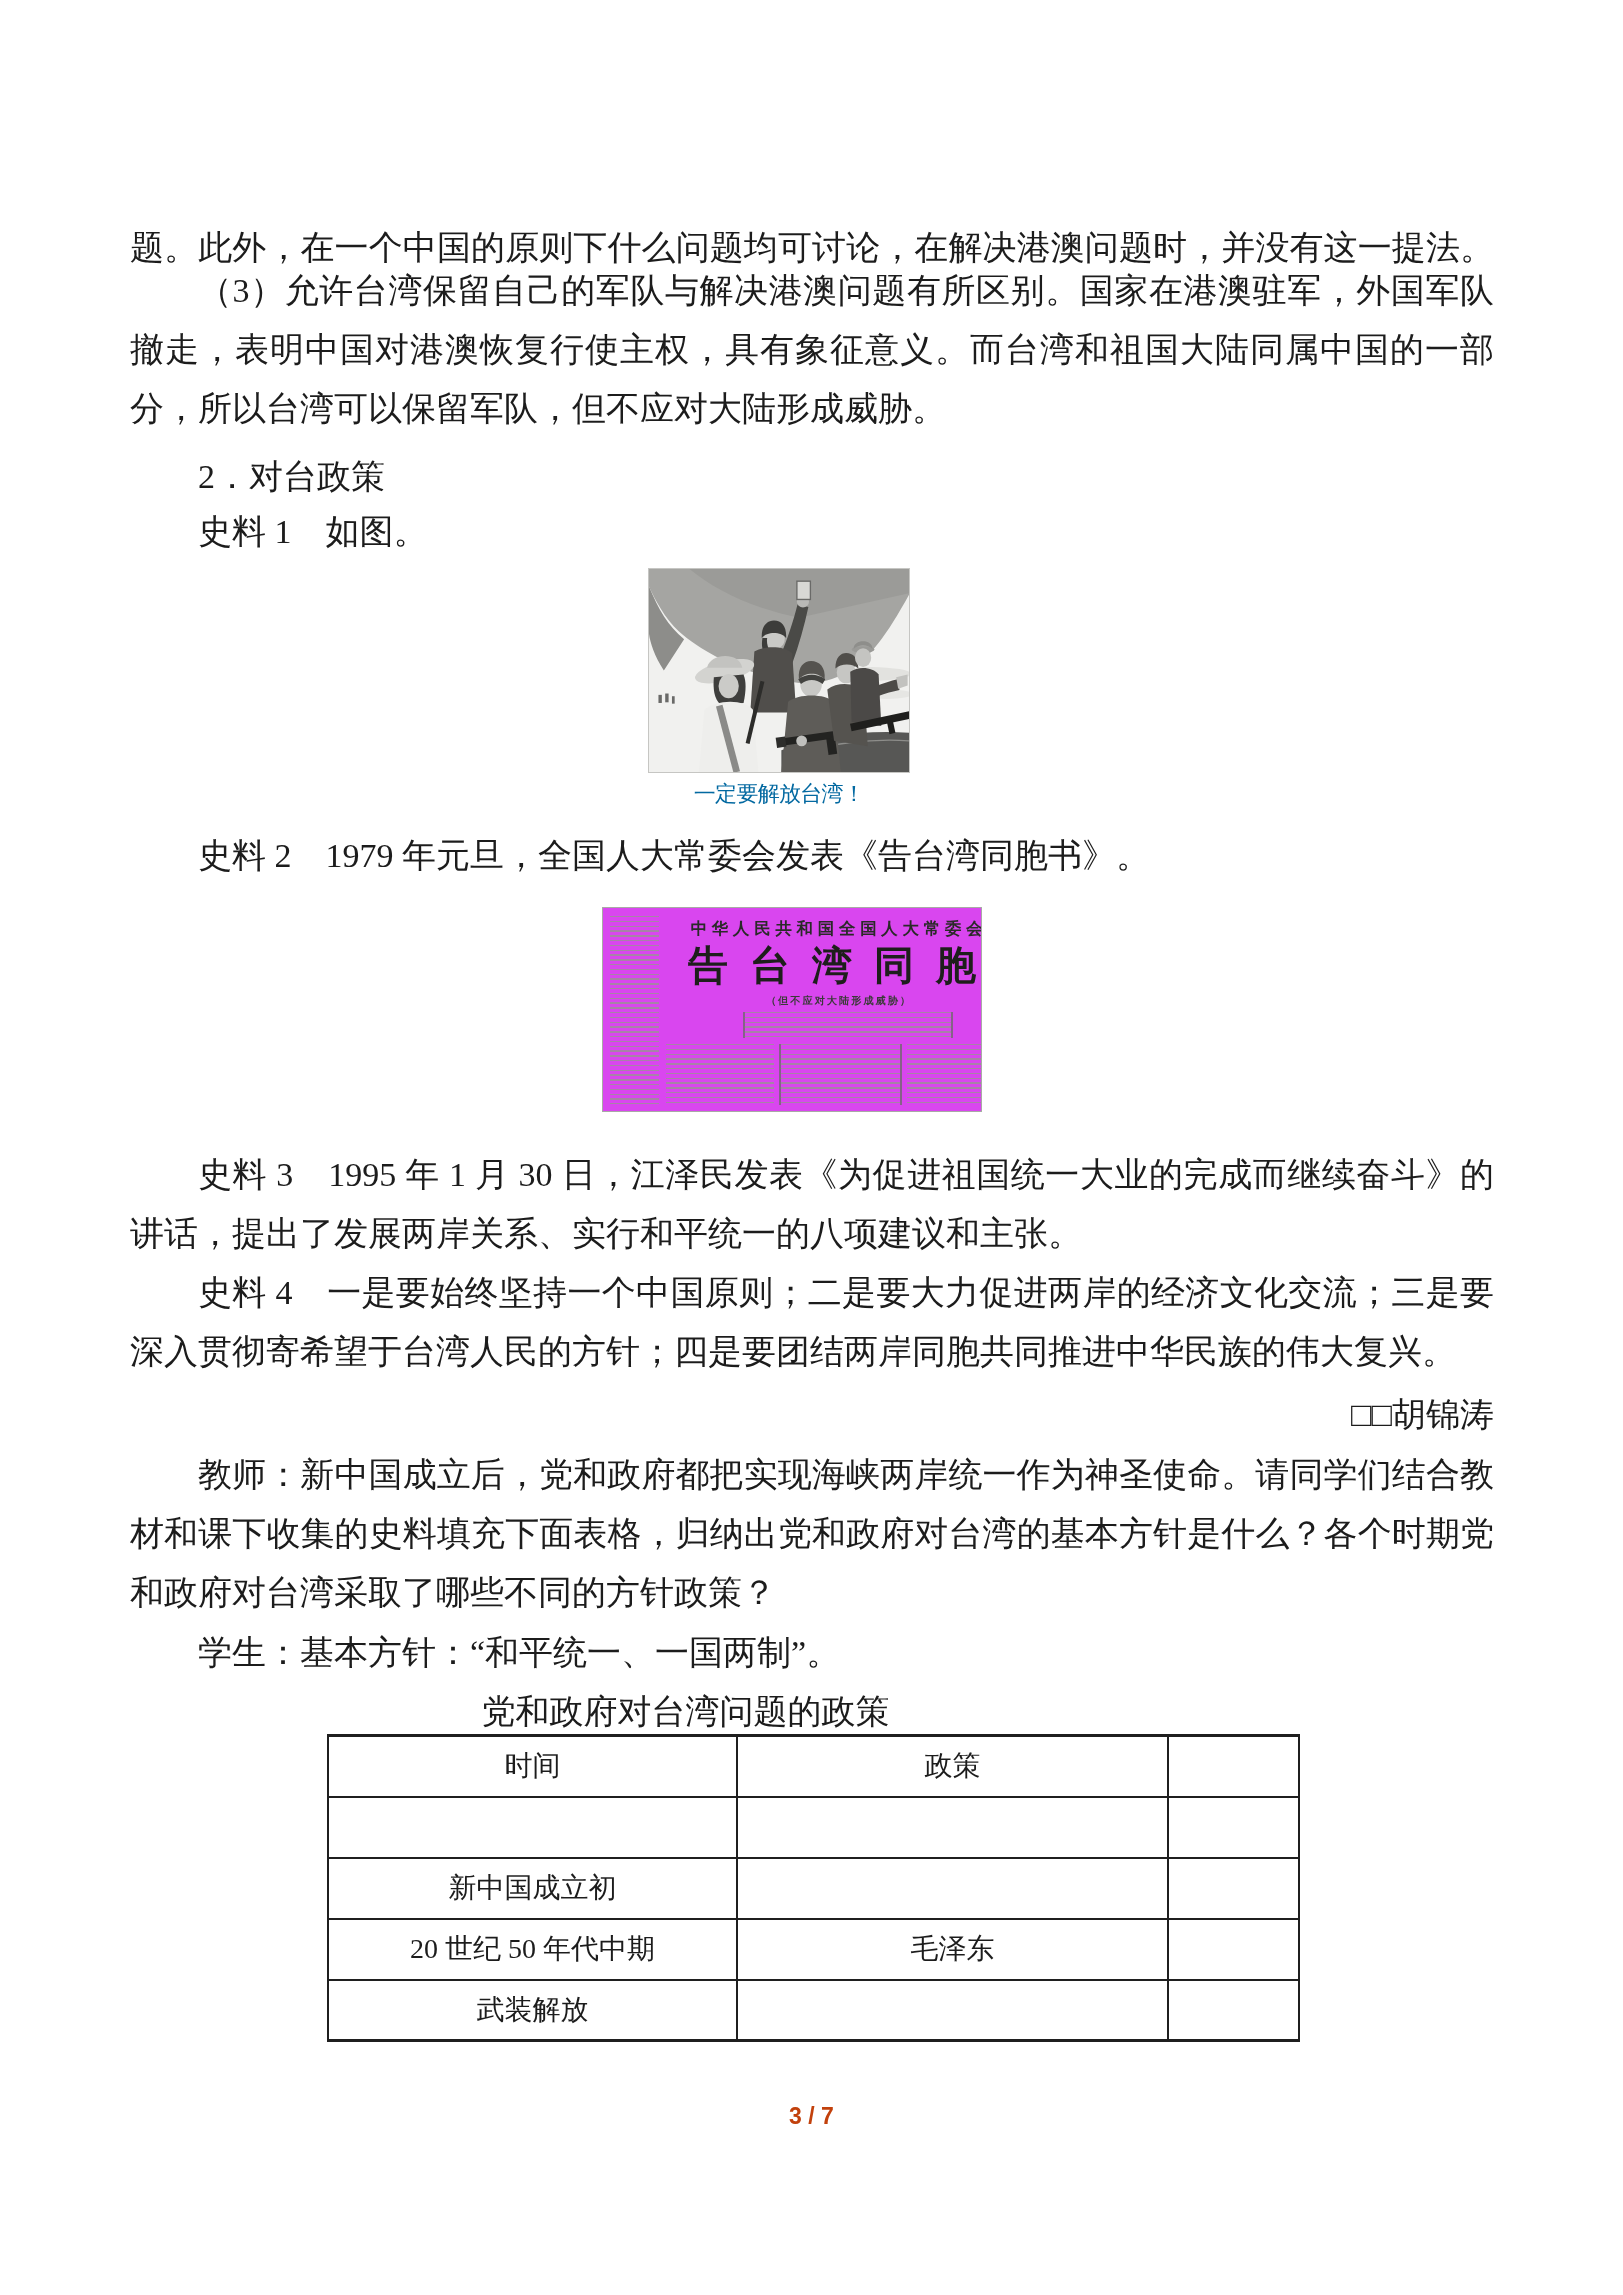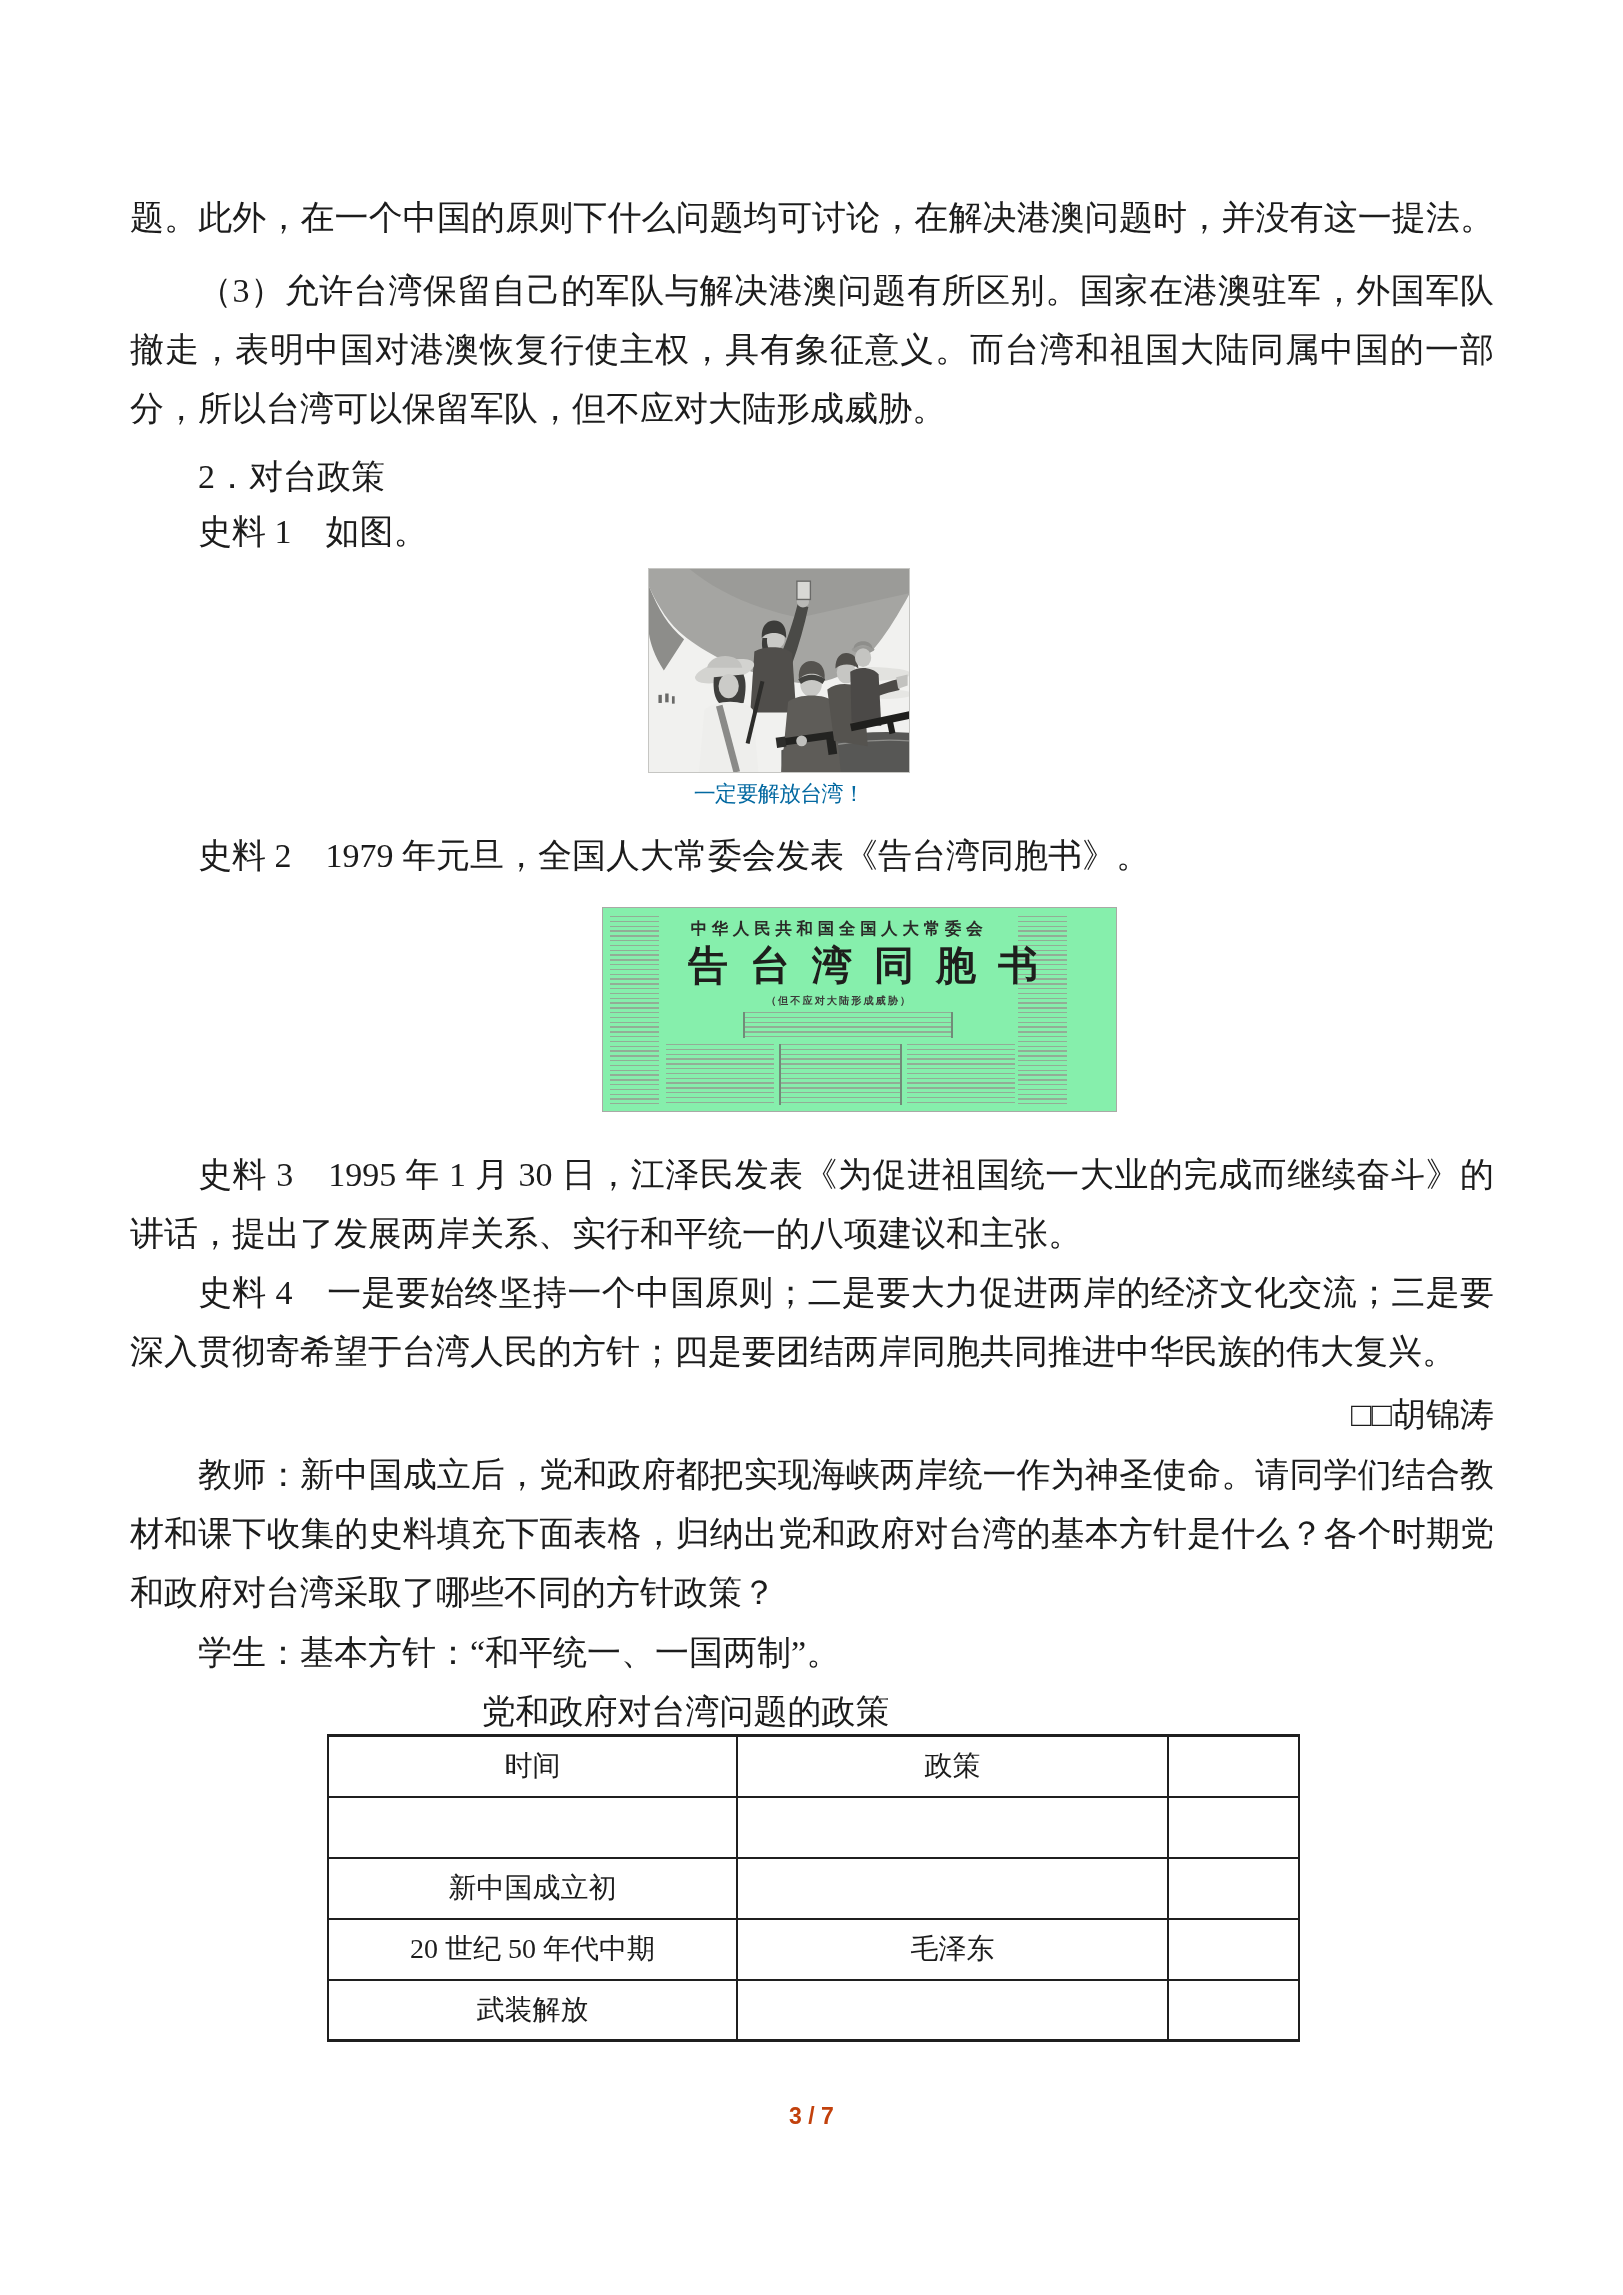--- a/index.html
+++ b/index.html
@@ -33,22 +33,22 @@
   }
   .poster svg{ display:block; width:100%; height:100%; }
   .caption{
     position:absolute; left:648px; top:777px; width:262px;
     margin:0; text-align:center; font-size:22px; line-height:33px;
     letter-spacing:-0.7px; color:#0369a1;
   }
 
   
   .newspaper{
-    position:absolute; left:602px; top:907px; width:515px; height:205px;
-    background:#86efac; border:0.7px solid #a9a9a6; box-sizing:border-box;
+    position:absolute; left:602px; top:907px; width:380px; height:205px;
+    background:#d946ef; border:0.7px solid #a9a9a6; box-sizing:border-box;
     overflow:hidden;
     padding-left:40px;
   }
   .np-stripes{
     background-image:repeating-linear-gradient(to bottom,#97978f 0px,#97978f 1.4px,rgba(0,0,0,0) 1.4px,rgba(0,0,0,0) 4.8px);
     opacity:.75;
   }
   .np-col{ position:absolute; top:8.2px; width:49px; height:188px; }
   .np-col-left{ left:6.8px; }
   .np-col-right{ left:415px; }
@@ -104,21 +104,21 @@
     position:absolute; left:0; top:2103px; width:1623px; margin:0;
     text-align:center; font-family:"Liberation Sans","DejaVu Sans",sans-serif;
     font-weight:bold; font-size:23px; color:#c2410c;
   }
 </style>
 </head>
 <body>
 
 <div class="page">
 
-  <p class="t fill-last" style="top:188px">题。此外，在一个中国的原则下什么问题均可讨论，在解决港澳问题时，并没有这一提法。</p>
+  <p class="t fill-last" style="top:218px">题。此外，在一个中国的原则下什么问题均可讨论，在解决港澳问题时，并没有这一提法。</p>
 
   <p class="t ind" style="top:261px">（3）允许台湾保留自己的军队与解决港澳问题有所区别。国家在港澳驻军，外国军队撤走，表明中国对港澳恢复行使主权，具有象征意义。而台湾和祖国大陆同属中国的一部分，所以台湾可以保留军队，但不应对大陆形成威胁。</p>
 
   <p class="t ind" style="top:447px">2．对台政策</p>
 
   <p class="t ind" style="top:502px">史料 1　如图。</p>
 
   <div class="poster">
     <svg viewBox="0 0 385 300" preserveAspectRatio="none">
       <rect x="0" y="0" width="385" height="300" fill="#f1f1ef"></rect>

